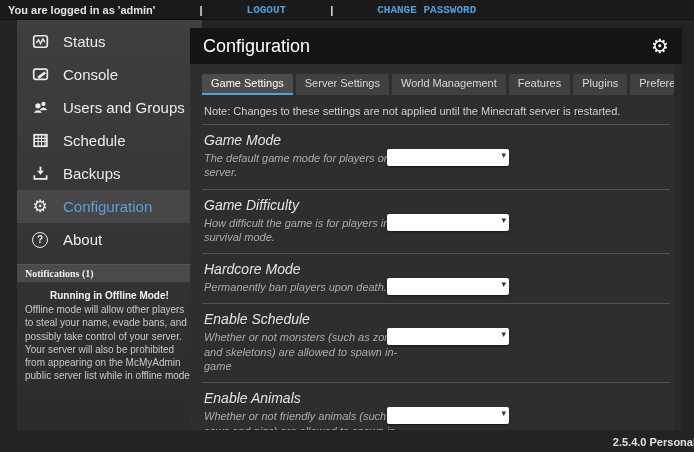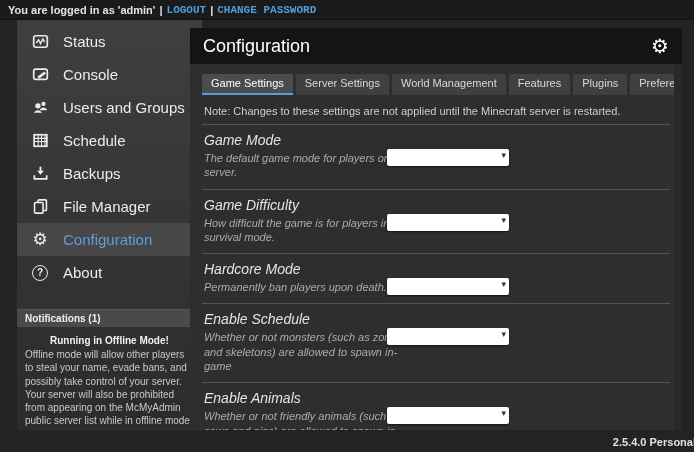--- a/index.html
+++ b/index.html
@@ -1,39 +1,39 @@
 <!DOCTYPE html>
 <html><head>
 <meta charset="utf-8">
 <style>
   * { margin:0; padding:0; box-sizing:border-box; }
   html,body { width:694px; height:452px; background:#232323; font-family:"Liberation Sans","DejaVu Sans",sans-serif; }
   #app { position:relative; width:694px; height:452px; overflow:hidden; background:#232323; }
 
   
   .topbar { position:absolute; left:0; top:0; width:694px; height:20px; background:#1a1a1a; border-bottom:1px solid #111;
-            display:flex; align-items:center; padding-left:8px; font-size:11px; font-weight:bold; color:#e3e3e3; }
+            display:flex; align-items:center; padding-left:8px; font-size:11px; font-weight:bold; color:#e3e3e3;gap:40px; }
   .topbar span { margin-right:4px; }
   .topbar a { color:#4f9edc; text-decoration:none; margin-right:4px; cursor:pointer;font-family:Liberation Mono, monospace; }
 
   
   .sidebar { position:absolute; left:17px; top:20px; width:185px; height:411px;
              background:linear-gradient(#3f3f3f,#2b2b2b); overflow:hidden; }
   .nav { padding-top:5px; }
   .nav-item { height:33px; display:flex; align-items:center; padding-left:13px; cursor:pointer; }
   .nav-item .ic { width:20px; height:20px; display:flex; align-items:center; justify-content:center; margin-right:13px; color:#ececec; }
   .nav-item .lbl { font-size:15px; color:#ececec; }
   .nav-item.active { background:#474747; }
   .nav-item.active .lbl { color:#5d9fd8; }
   .gear-glyph { font-family:"DejaVu Sans",sans-serif; font-size:17px; line-height:1; color:#ececec; }
   .qmark { width:16px; height:16px; border:1.5px solid #ececec; border-radius:50%; font-size:10px; font-weight:bold;
            display:flex; align-items:center; justify-content:center; color:#ececec; }
 
-  .notif-header { margin-top:20px; background:#4a4a4a; border-top:1px solid #565656; padding:3px 8px;
-                  font-size:10px; font-weight:bold; color:#f0f0f0; }
+  .notif-header { margin-top:8px; background:#4a4a4a; border-top:1px solid #565656; padding:3px 8px;
+                  font-size:10px; font-weight:bold; color:#f0f0f0;font-family:Liberation Serif, serif; }
   .notif-body { padding:7px 8px; font-size:10px; line-height:1.32; color:#c9c9c9; }
   .notif-title { font-weight:bold; color:#f2f2f2; margin-bottom:1px;padding-left:25px; }
 
   
   .panel { position:absolute; left:190px; top:28px; width:492px; height:402px; background:#2e2e2e; overflow:hidden; }
   .panel-header { height:36px; background:#141414; display:flex; align-items:center; padding:0 13px; }
   .panel-title { font-size:18px; color:#ffffff; }
   .panel-gear { margin-left:auto; font-family:"DejaVu Sans",sans-serif; font-size:20px; color:#ffffff; cursor:pointer; line-height:1; }
   .panel-body { position:relative; height:366px; padding:10px 12px 0 12px; }
   .scroll-track { position:absolute; top:0; right:0; width:8px; height:100%; background:#292929; }
@@ -123,29 +123,20 @@
         <span class="ic">
           <svg viewBox="0 0 16 16" width="17" height="17">
               <path d="M8 1.6 v6" stroke="#ececec" stroke-width="1.8" fill="none"></path>
               <path d="M4.8 5.4 L8 9.2 L11.2 5.4 Z" fill="#ececec"></path>
               <path d="M2.2 9.6 v3.4 h11.6 v-3.4" fill="none" stroke="#ececec" stroke-width="1.6"></path>
             </svg>
         </span>
         <span class="lbl">Backups</span>
       </div>
 
-      <div class="nav-item">
-        <span class="ic">
-          <svg viewBox="0 0 16 16" width="17" height="17">
-              <rect x="5.6" y="1.8" width="8" height="10" rx="1" fill="none" stroke="#ececec" stroke-width="1.5"></rect>
-              <rect x="2.4" y="4.2" width="8" height="10" rx="1" fill="#343434" stroke="#ececec" stroke-width="1.5"></rect>
-            </svg>
-        </span>
-        <span class="lbl">File Manager</span>
-      </div>
 
       <div class="nav-item active">
         <span class="ic">
             <span class="gear-glyph">⚙</span>
           </span>
         <span class="lbl">Configuration</span>
       </div>
 
       <div class="nav-item">
         <span class="ic">

